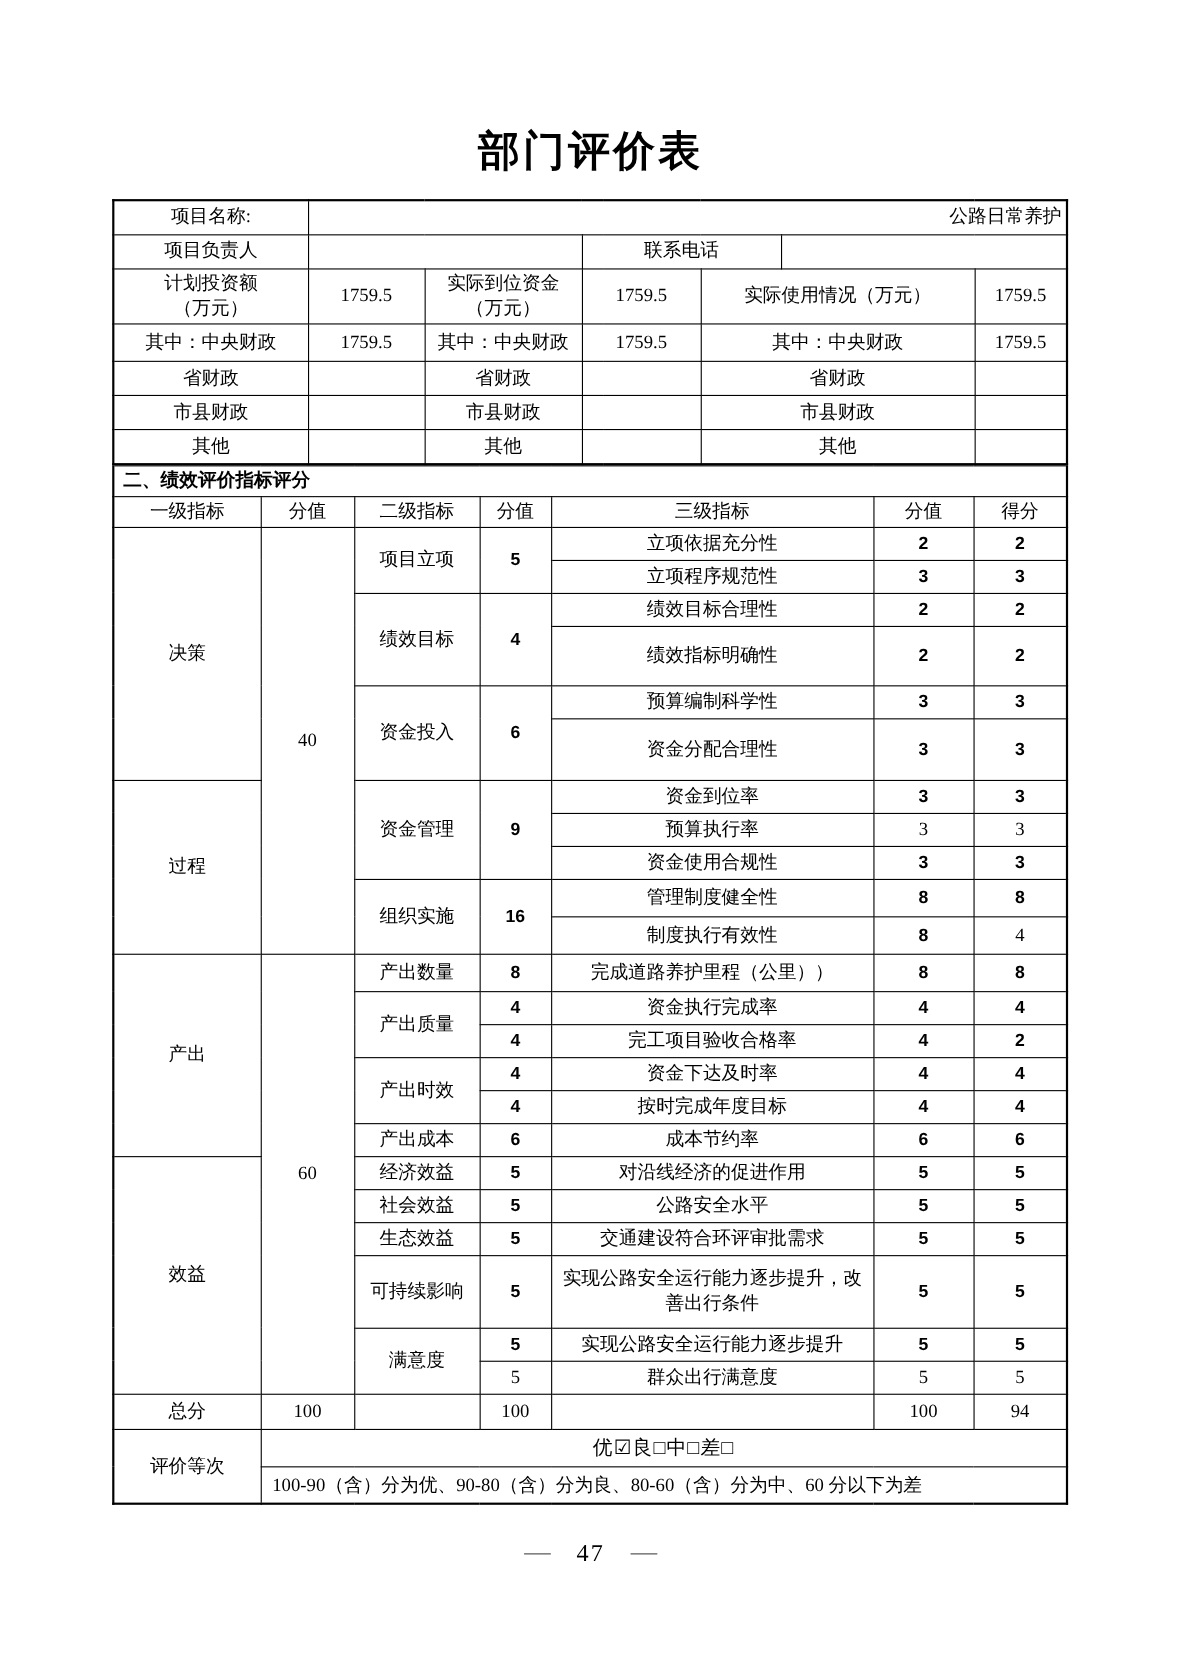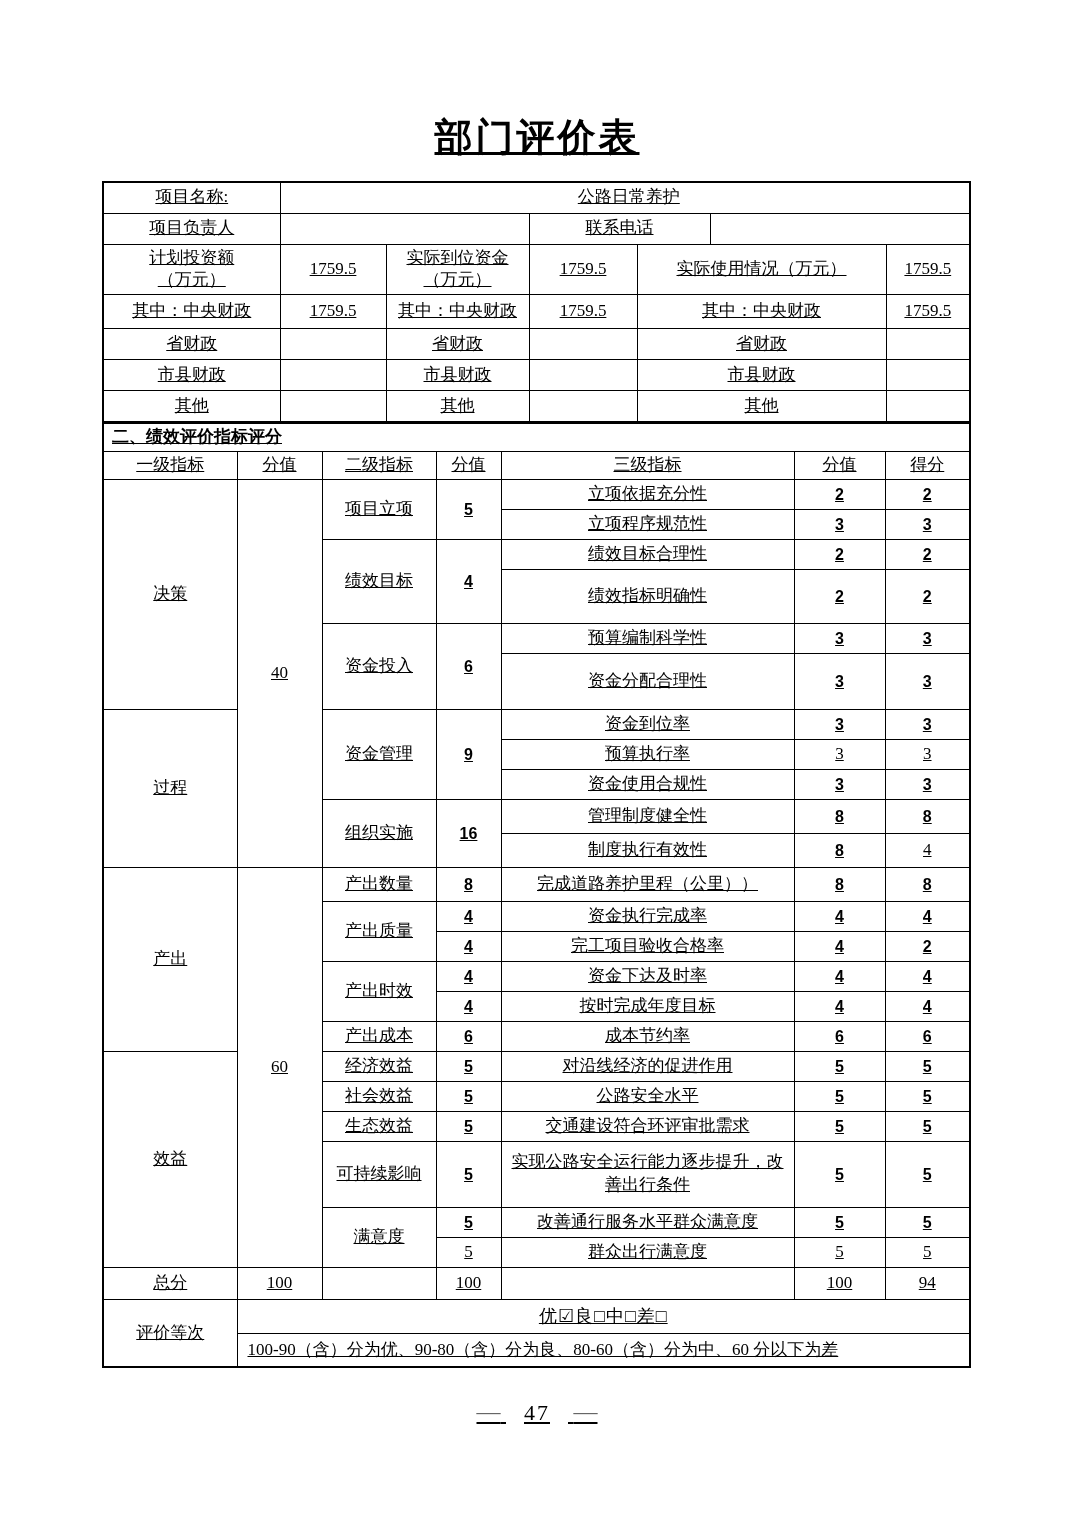--- a/index.html
+++ b/index.html
@@ -2,21 +2,21 @@
 <html><head>
 <meta charset="utf-8">
 <style>
   * { margin: 0; padding: 0; box-sizing: border-box; }
   body {
     width: 1074px; height: 1520px;
     background: #ffffff;
     font-family: "Liberation Serif", "DejaVu Serif", serif;
     color: #000;
   }
-  .page { position: relative; width: 1074px; height: 1520px; overflow: hidden; text-decoration: underline; }
+  .page { position: relative; width: 1074px; height: 1520px; overflow: hidden; }
   .title {
     margin-top: 112px;
     text-align: center;
     font-family: "Liberation Sans", "DejaVu Sans", sans-serif;
     font-weight: 900;
     font-size: 38px;
     letter-spacing: 3px;
   }
   .tables { width: 867px; margin: 18px 0 0 102px; }
   table { border-collapse: collapse; table-layout: fixed; width: 867px; }
@@ -28,21 +28,21 @@
     vertical-align: middle;
     font-size: 17px;
     padding: 2px 4px;
     overflow: hidden;
     line-height: 1.35;
   }
   .info-table tr { height: 31px; }
   tr.r-type { height: 40px; }
   tr.r-fund0 { height: 50px; }
   tr.r-fund1 { height: 34px; }
-  .left { text-align: center; padding-left: 12px; }
+  .left { text-align: right; padding-left: 12px; }
   .pre { white-space: pre-line; }
   .num {
     font-family: "Liberation Sans", "DejaVu Sans", sans-serif;
     font-weight: 700;
     font-size: 16px;
   }
   .snum {
     font-family: "Liberation Serif", "DejaVu Serif", serif;
     font-weight: 400;
     font-size: 17px;
@@ -310,21 +310,21 @@
       <tr class="h66">
         <td>可持续影响</td>
         <td class="num">5</td>
         <td>实现公路安全运行能力逐步提升，改善出行条件</td>
         <td class="num">5</td>
         <td class="num">5</td>
       </tr>
       <tr>
         <td rowspan="2">满意度</td>
         <td class="num">5</td>
-        <td>改善通行服务水平群众满意度</td>
+        <td>实现公路安全运行能力逐步提升</td>
         <td class="num">5</td>
         <td class="num">5</td>
       </tr>
       <tr>
         <td class="snum">5</td>
         <td>群众出行满意度</td>
         <td class="snum">5</td>
         <td class="snum">5</td>
       </tr>
 

